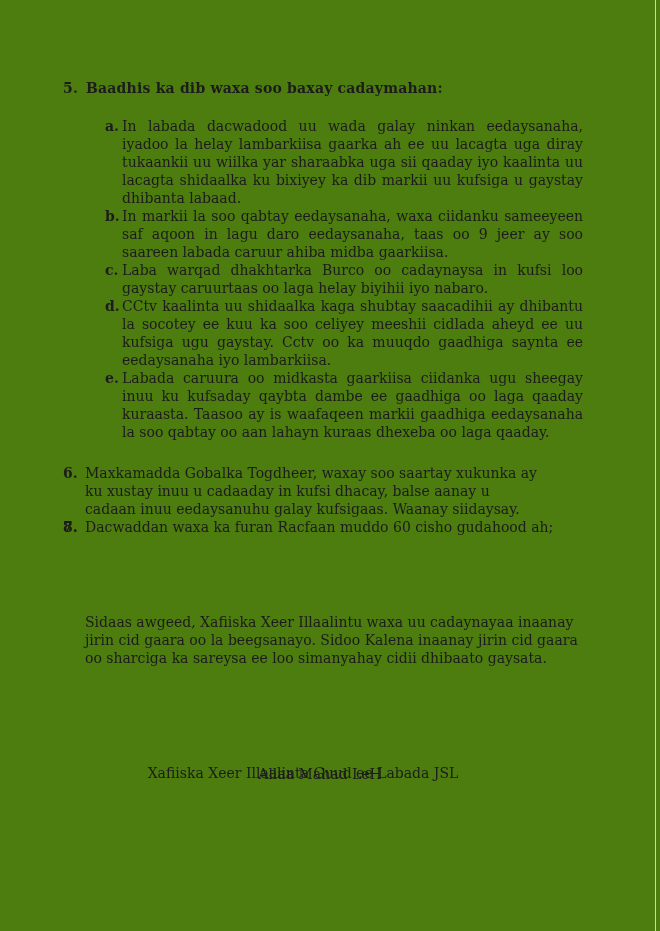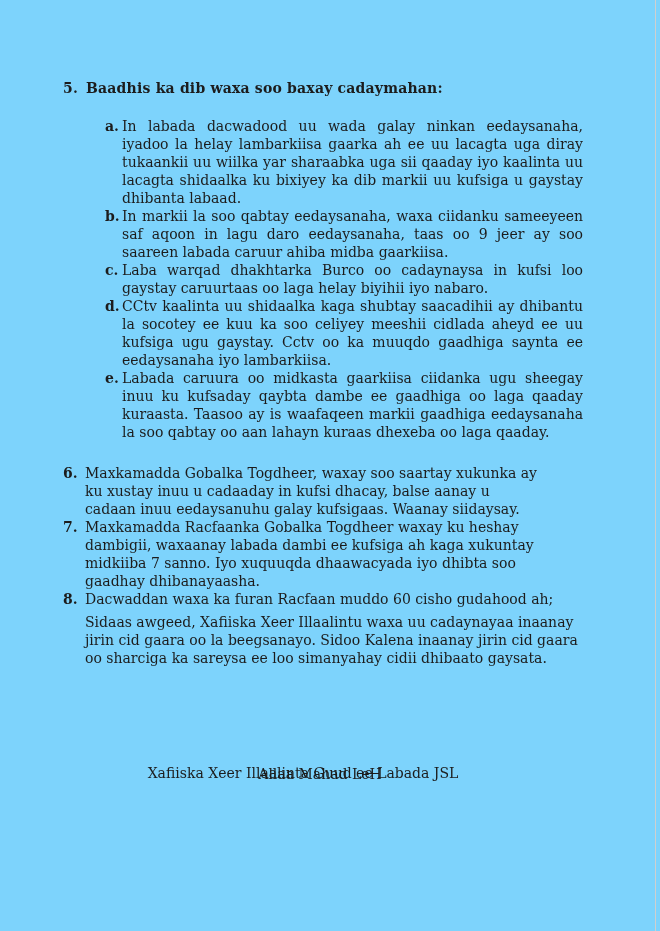--- a/index.html
+++ b/index.html
@@ -4,21 +4,21 @@
 <style>
   html, body {
     margin: 0;
     padding: 0;
     background: #ffffff;
   }
   .page {
     position: relative;
     width: 660px;
     height: 931px;
-    background: #7dd3fc;
+    background: #4d7c0f;
     font-family: "DejaVu Serif", "Liberation Serif", serif;
     color: #1c1c1c;
     font-size: 14px;
     line-height: 18px;
     overflow: hidden;
   }
   .edge-line {
     position: absolute;
     top: 0;
     right: 4px;
@@ -136,21 +136,20 @@
     </div>
   </div>
 
   <div class="numbered-section">
     <div class="numbered-item">
       <span class="marker">6.</span>
       <span class="ni-text">Maxkamadda Gobalka Togdheer, waxay soo saartay xukunka ay ku xustay inuu u cadaaday in kufsi dhacay, balse aanay u cadaan inuu eedaysanuhu galay kufsigaas. Waanay siidaysay.</span>
     </div>
     <div class="numbered-item">
       <span class="marker">7.</span>
-      <span class="ni-text">Maxkamadda Racfaanka Gobalka Togdheer waxay ku heshay dambigii, waxaanay labada dambi ee kufsiga ah kaga xukuntay midkiiba 7 sanno. Iyo xuquuqda dhaawacyada iyo dhibta soo gaadhay dhibanayaasha.</span>
     </div>
     <div class="numbered-item full">
       <span class="marker">8.</span>
       <span class="ni-text">Dacwaddan waxa ka furan Racfaan muddo 60 cisho gudahood ah;</span>
     </div>
   </div>
 
   <div class="closing-paragraph">Sidaas awgeed, Xafiiska Xeer Illaalintu waxa uu cadaynayaa inaanay jirin cid gaara oo la beegsanayo. Sidoo Kalena inaanay jirin cid gaara oo sharciga ka sareysa ee loo simanyahay cidii dhibaato gaysata.</div>
 
   <div class="blessing-line">Allaa Mahad LeH</div>

